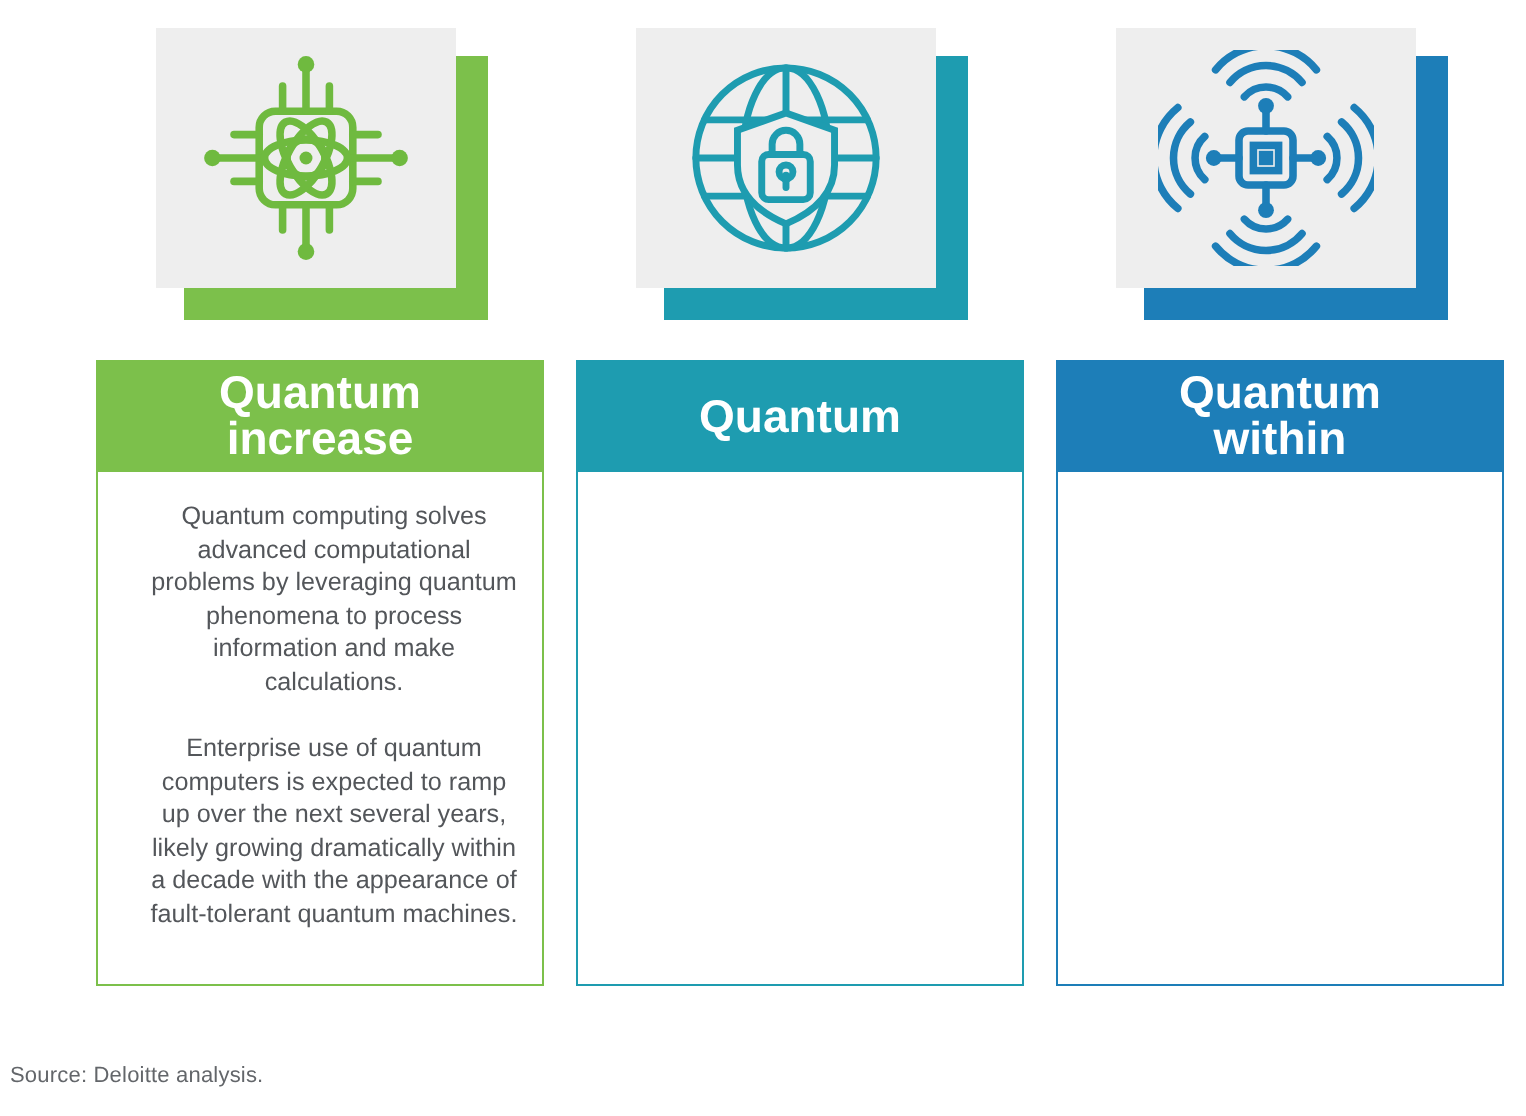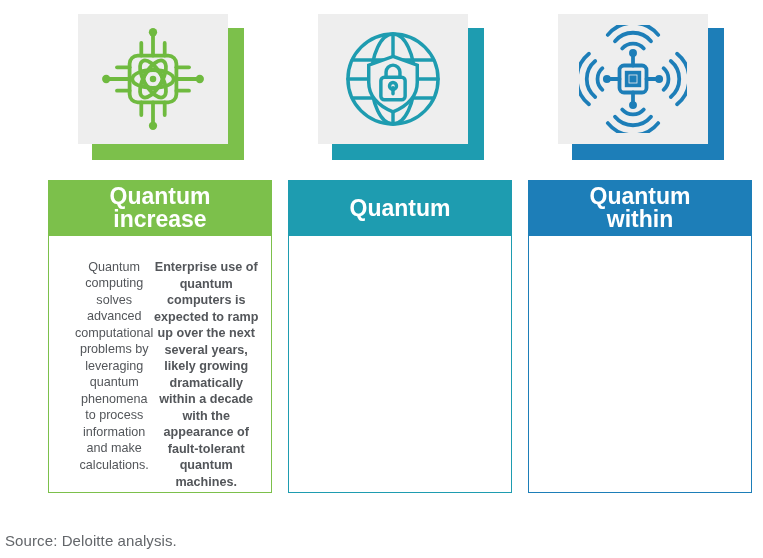--- a/index.html
+++ b/index.html
@@ -93,39 +93,39 @@
     box-sizing: border-box;
   }
   .card-body {
     height: 257px;
     background: #ffffff;
     border-style: solid;
     border-width: 0 1px 1px 1px;
     box-sizing: border-box;
     padding: 14px 12px 10px 26px;
     display: flex;
-    flex-direction: row;
+    flex-direction: column;
     align-items: center;
   }
   .card-para {
     color: #53565a;
     font-size: 12.6px;
     line-height: 16.5px;
     text-align: center;
     margin: 0;
   }
-  .card-para.second { margin-top: 17px; font-weight: bold; }
+  .card-para.second { margin-top: 17px; }
 
   
   .source {
     position: absolute;
     left: 5px;
     top: 532px;
     color: #63666a;
-    font-size: 15px;
+    font-size: 11px;
     letter-spacing: 0.1px;
   }
 </style>
 </head>
 <body>
 
 <div class="infographic">
 
   <div class="icon-row">
 

